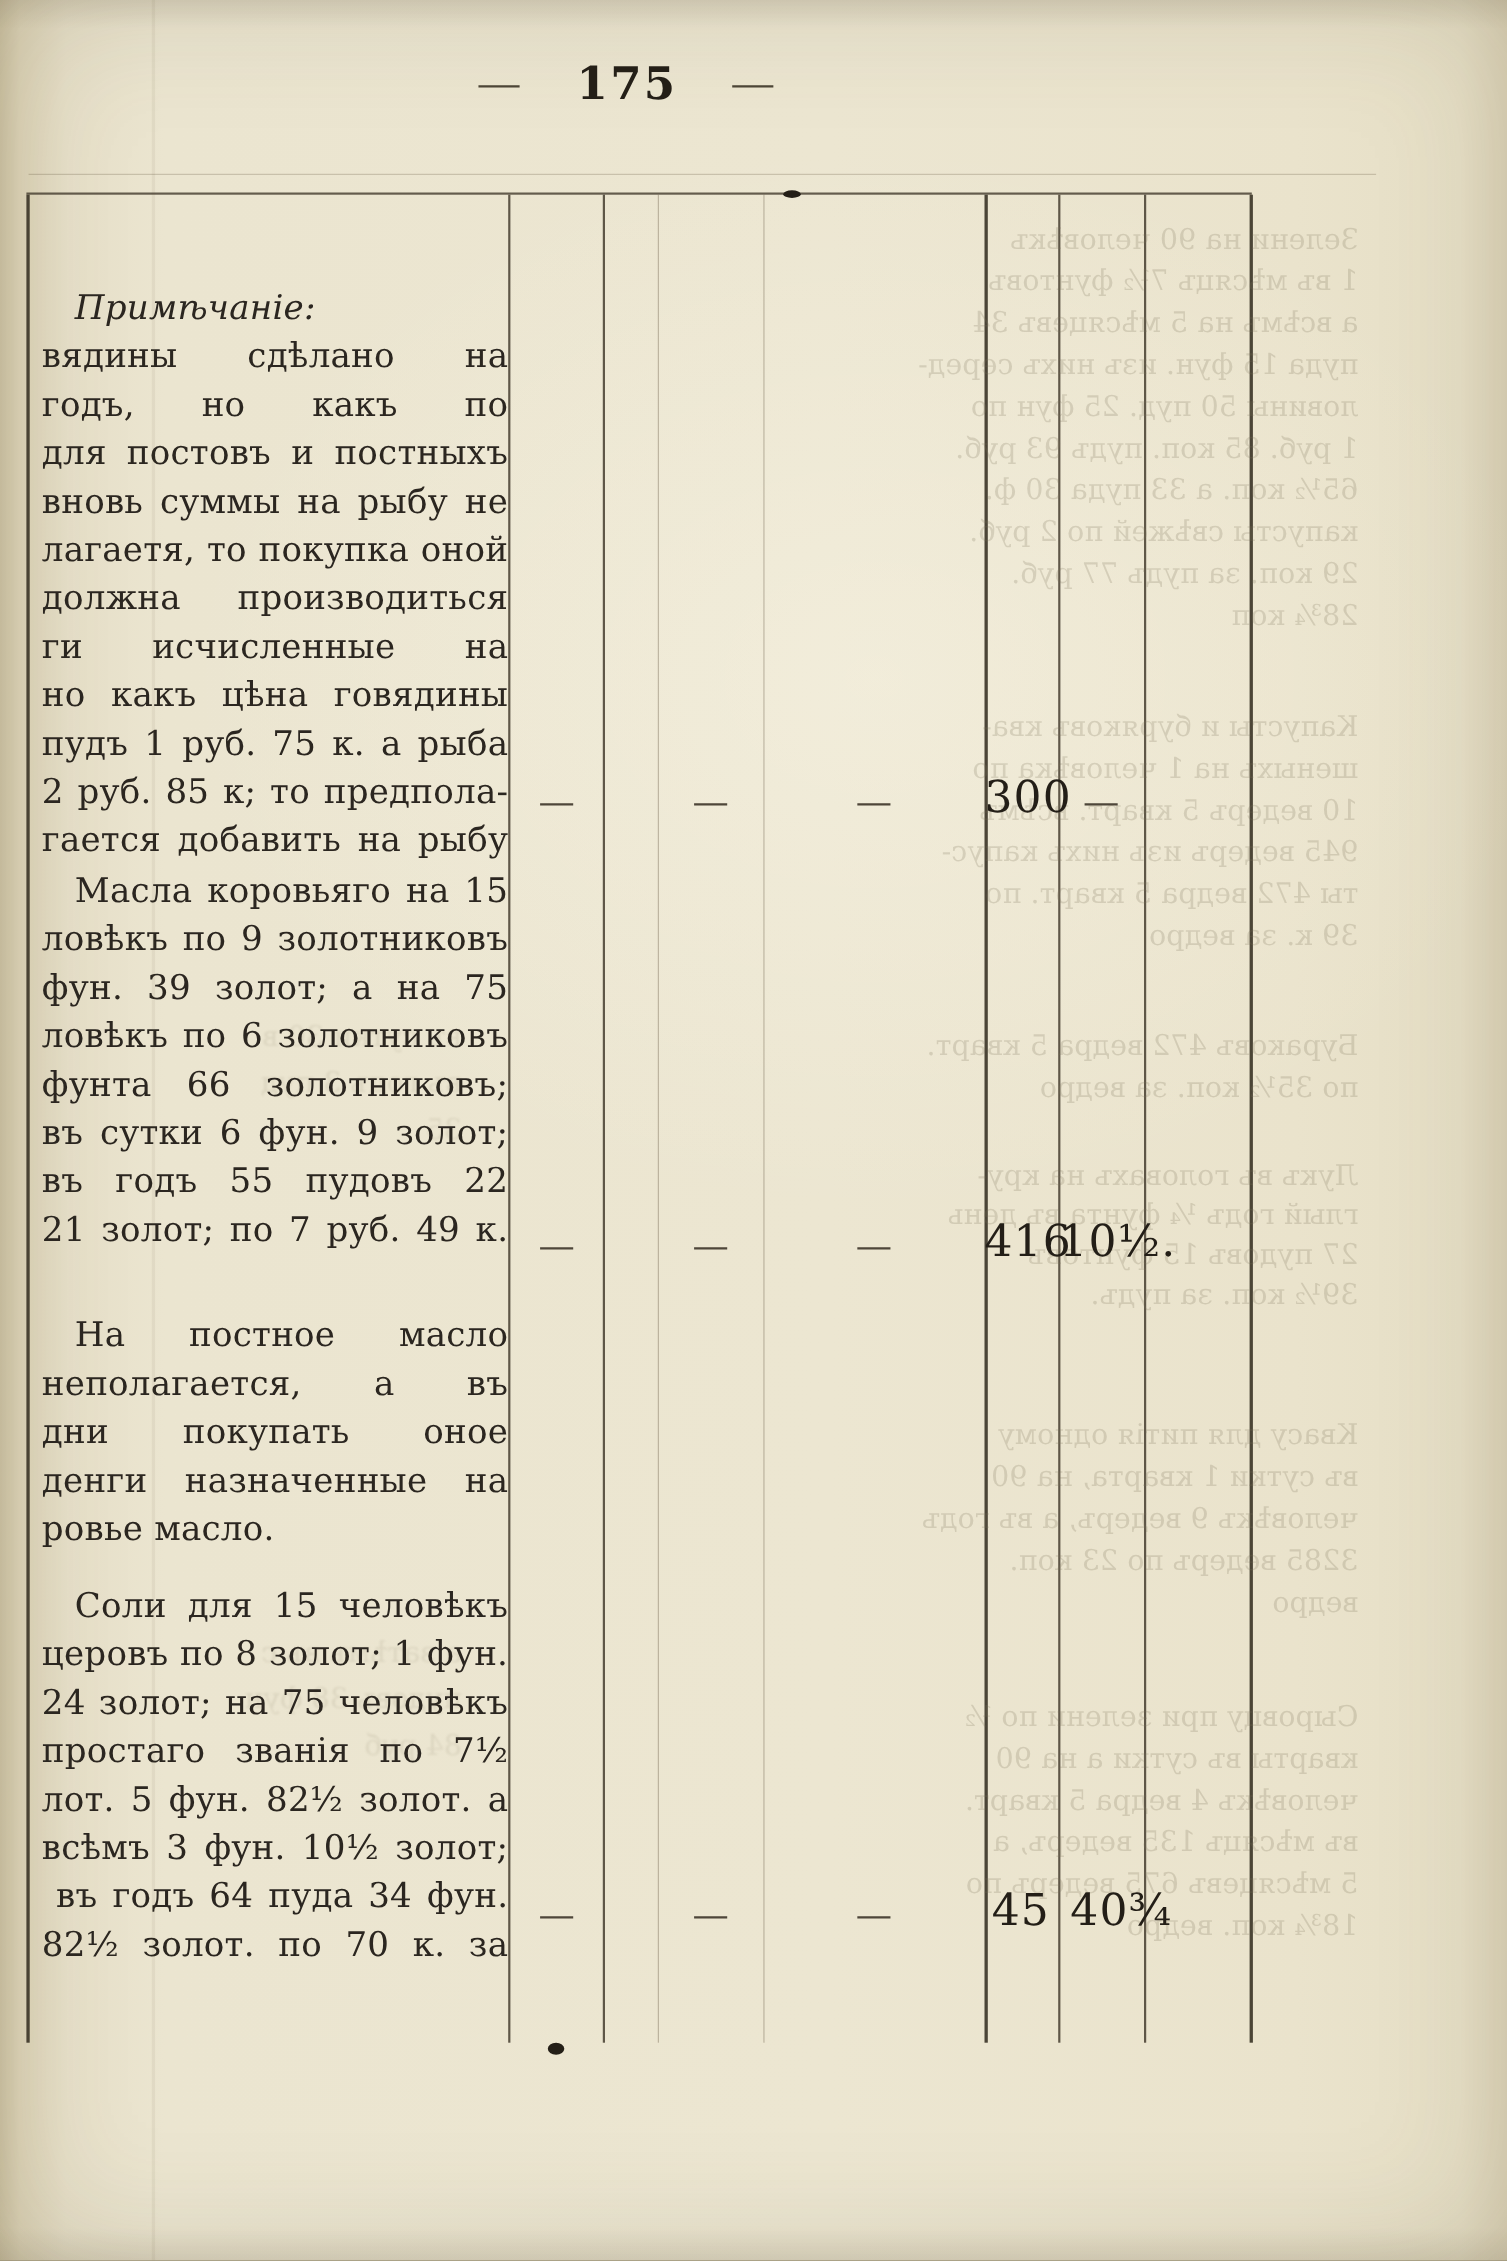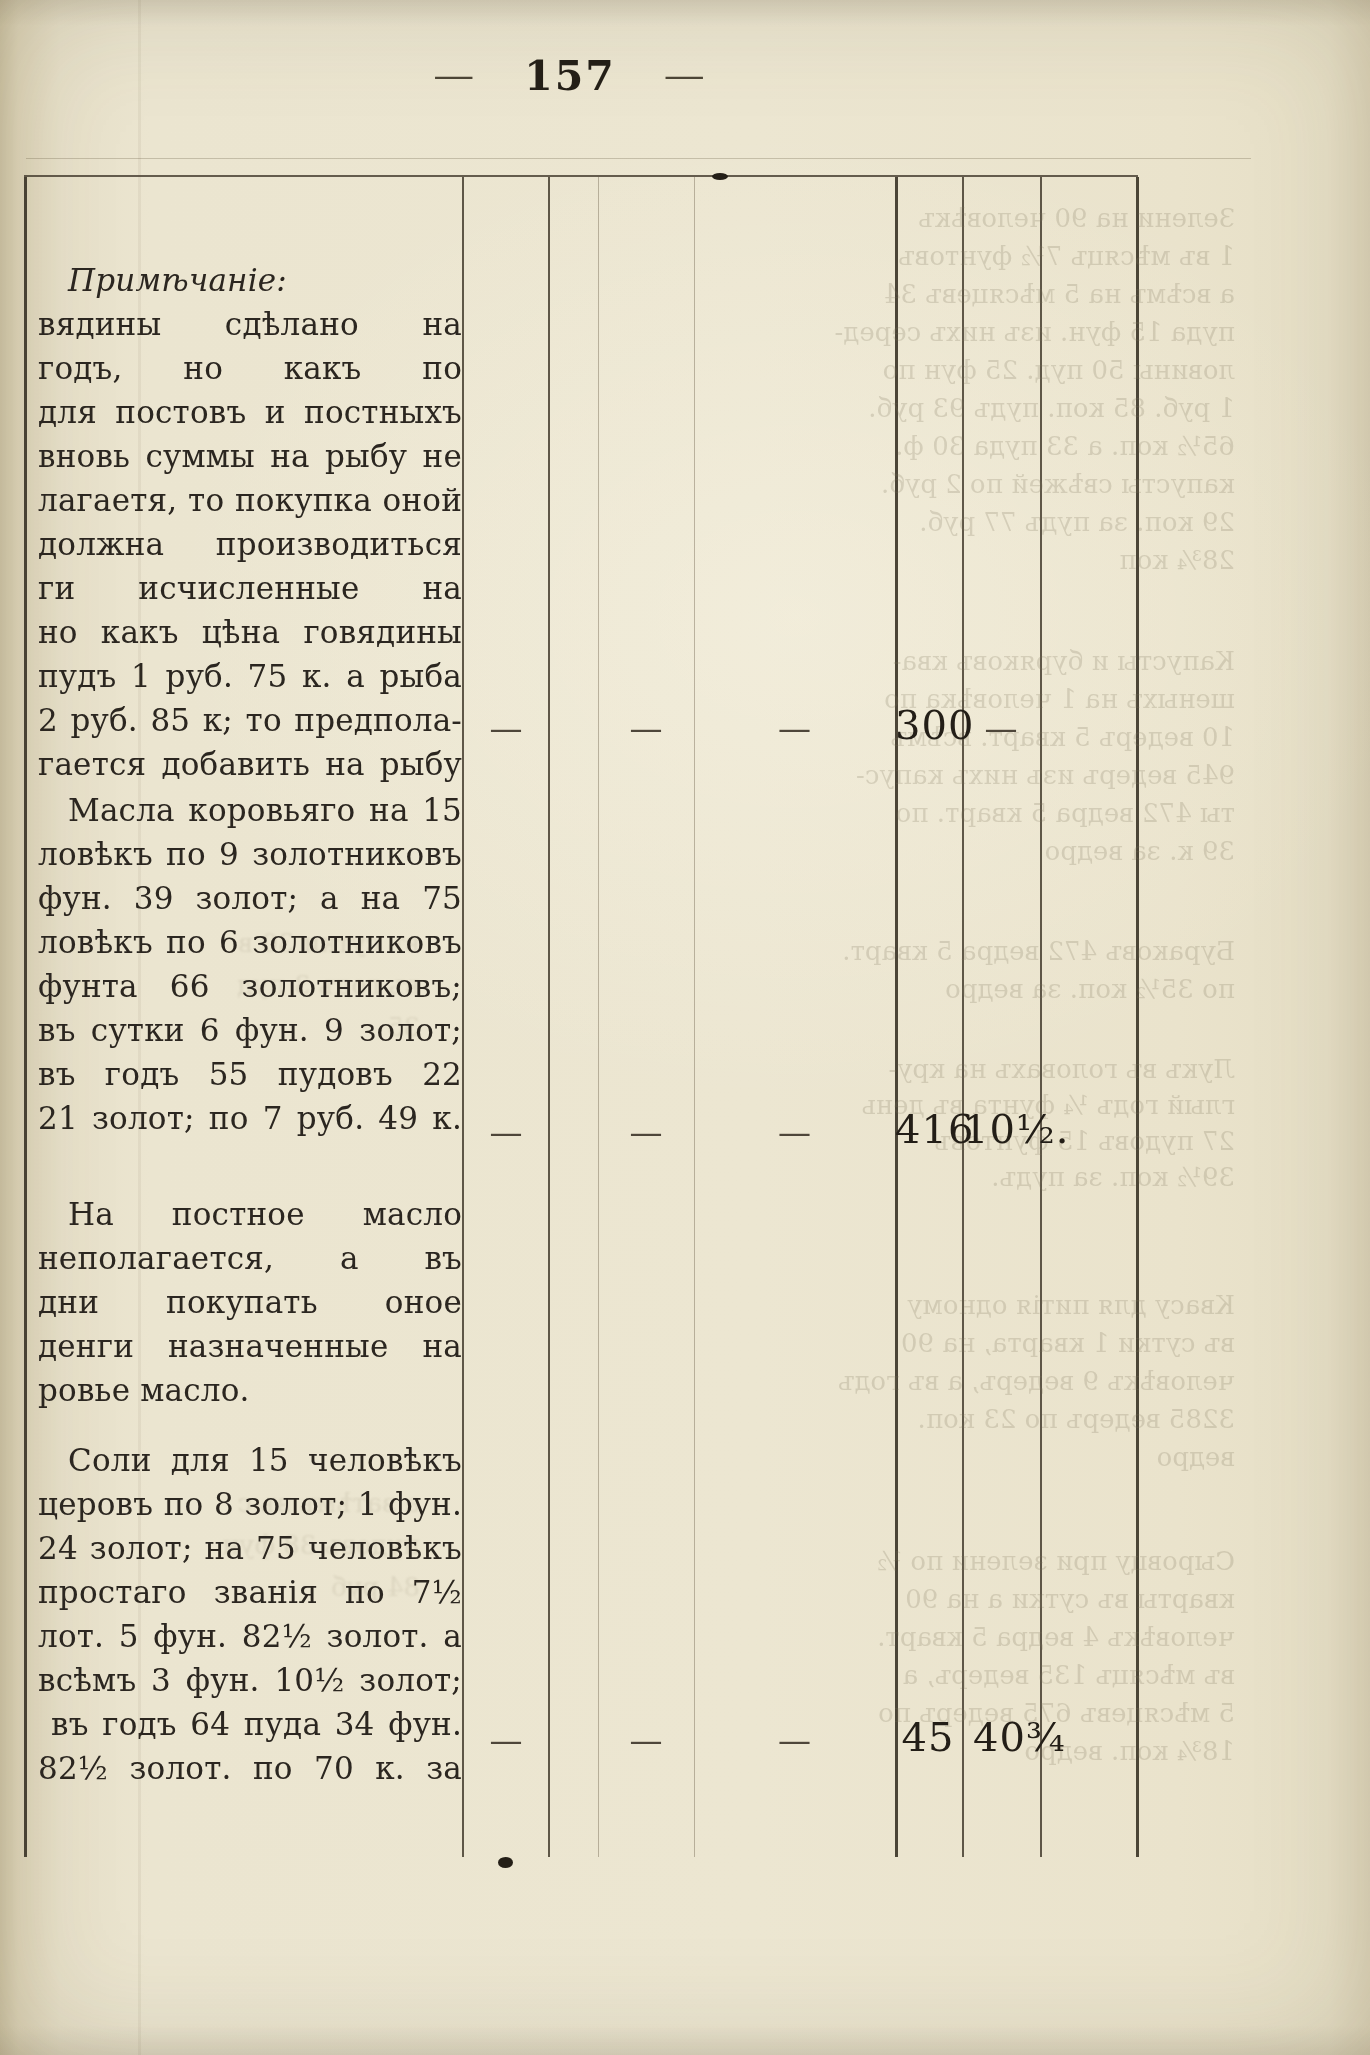--- a/index.html
+++ b/index.html
@@ -55,21 +55,21 @@
   .bleed.lighter .bl{opacity:.13;filter:blur(.8px);}
   .speck{position:absolute;background:#241f17;border-radius:50%;}
 </style>
 </head>
 <body>
 
 <div class="page">
 
   <div class="hdr">
     <span class="dash">—</span>
-    <span class="num">157</span>
+    <span class="num">175</span>
     <span class="dash">—</span>
   </div>
 
   <div class="rule h-rule-faint"></div>
   <div class="rule h-rule-main"></div>
   <div class="rule v v-darker" style="left:24px"></div>
   <div class="rule v v-dark" style="left:462px"></div>
   <div class="rule v v-dark" style="left:548px"></div>
   <div class="rule v v-faint" style="left:598px"></div>
   <div class="rule v v-faint" style="left:694px"></div>

